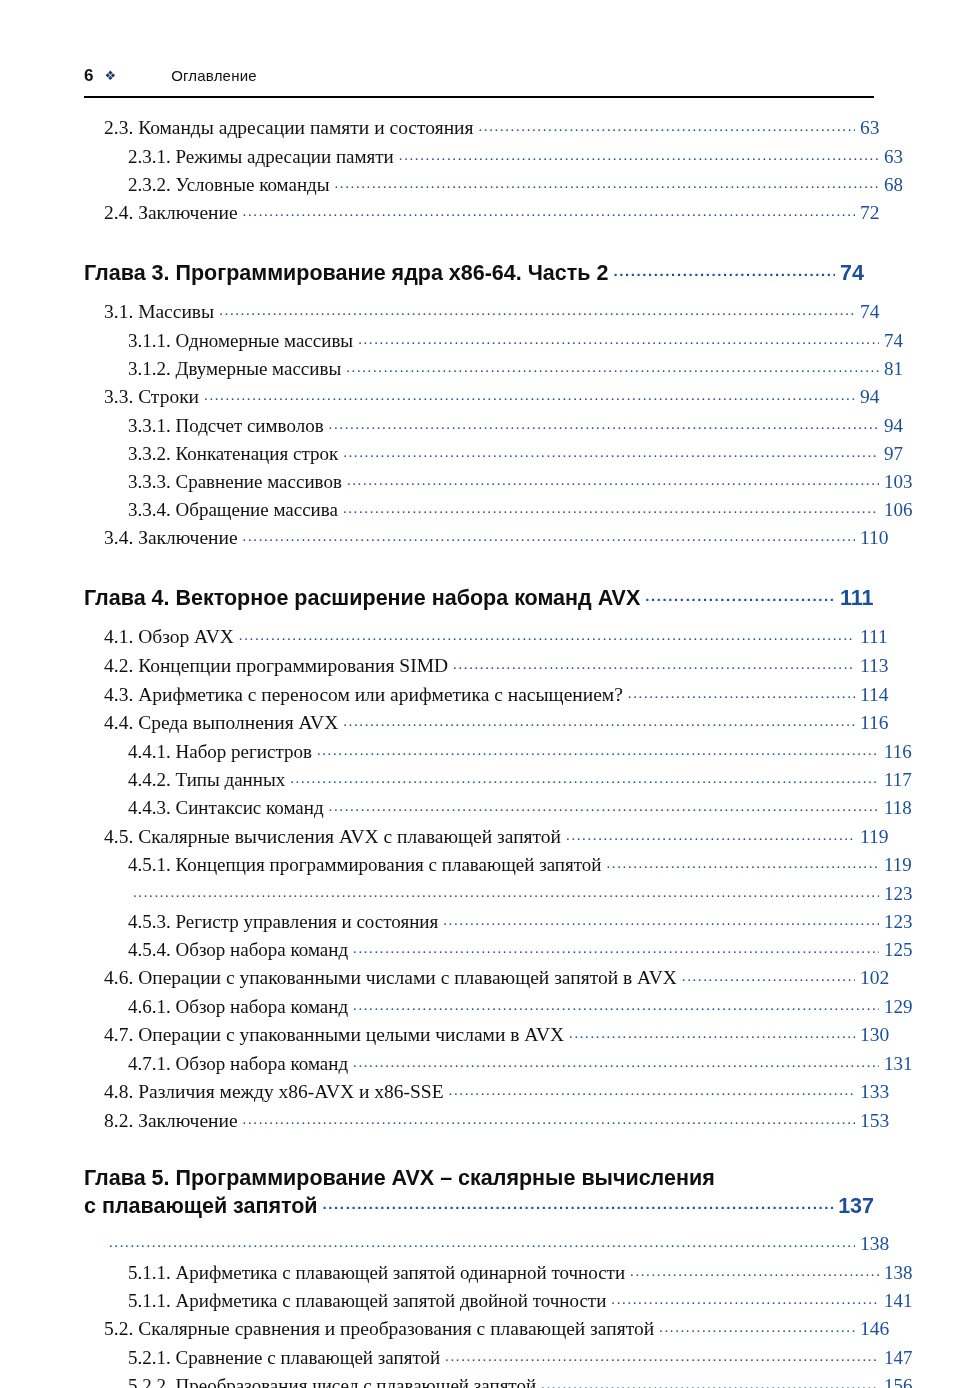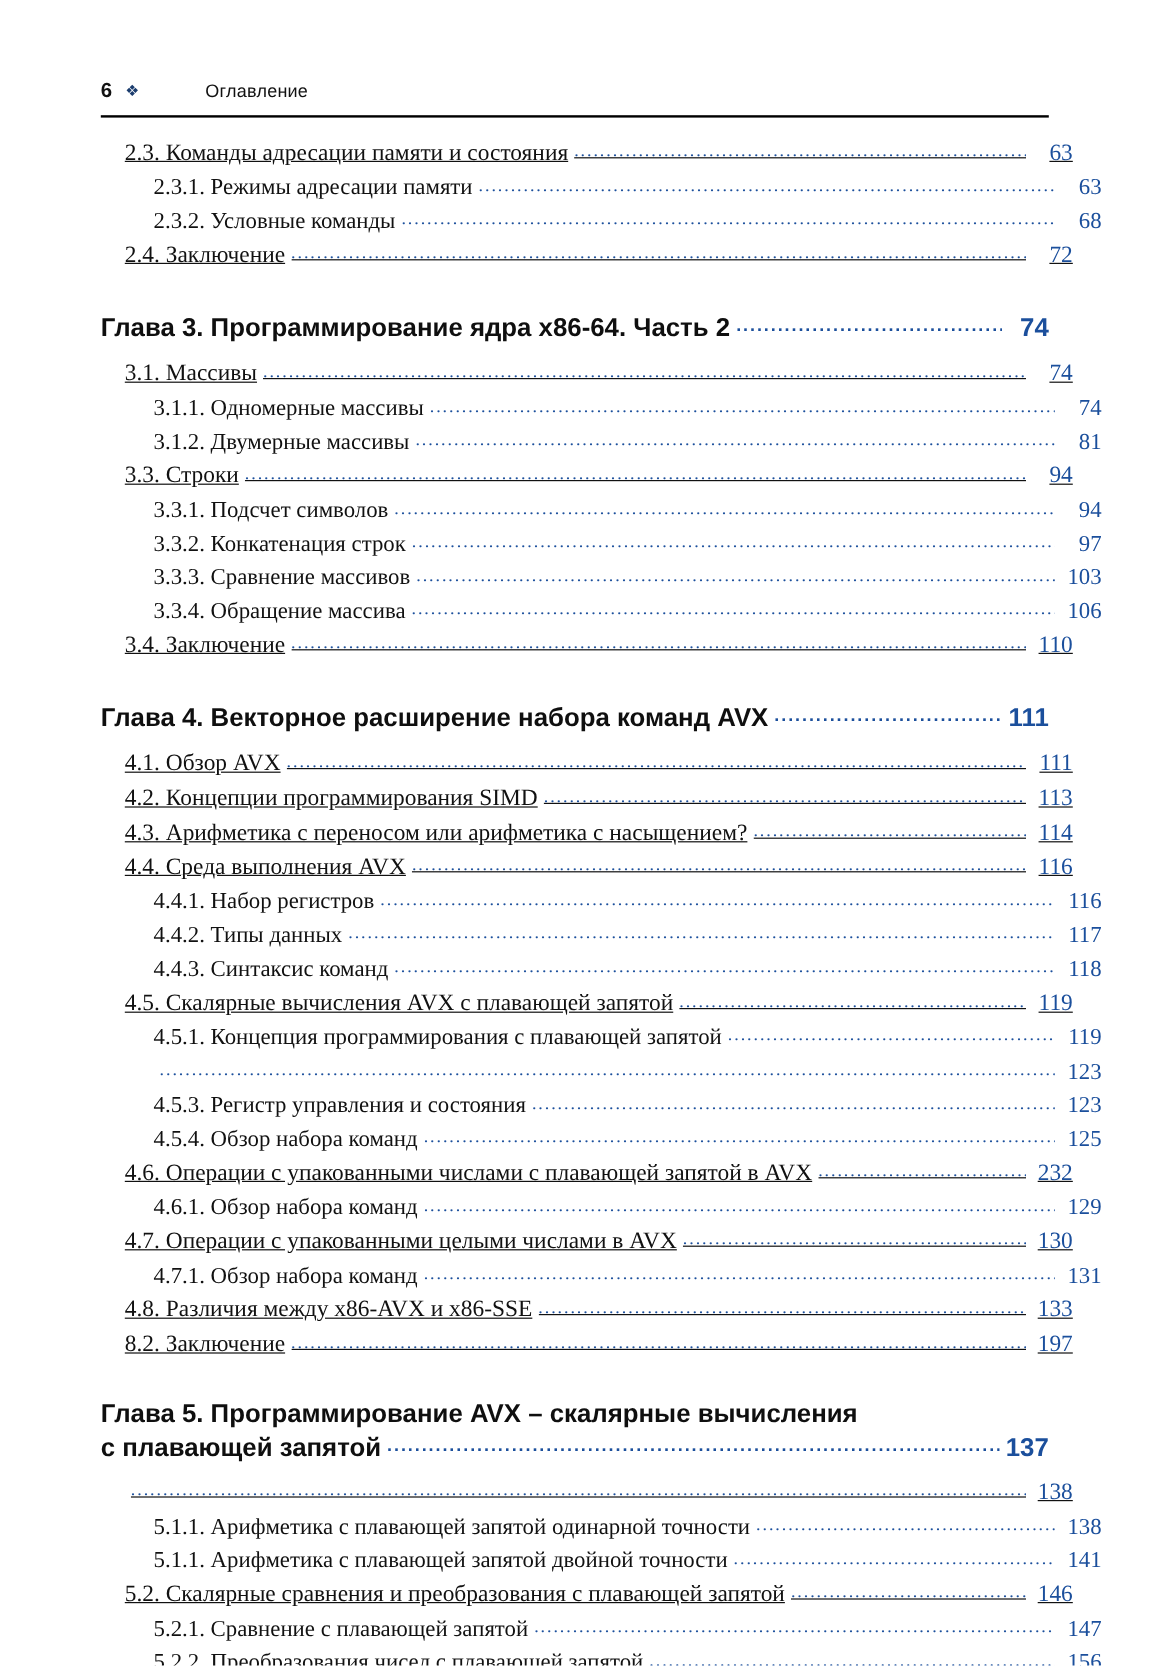--- a/index.html
+++ b/index.html
@@ -74,31 +74,30 @@
     overflow: hidden;
     white-space: nowrap;
     position: relative;
     top: -3px;
     color: #1b4f9c;
     font-size: 15px;
     letter-spacing: 1.6px;
   }
   .entry .pg {
     flex: 0 0 auto;
-    text-align: right;
+    text-align: left;
     color: #1b4f9c;
     min-width: 34px;
   }
 
   
   .lvl1 {
     font-size: 19.5px;
     padding-left: 20px;
     color: #111;
-    text-decoration: underline;
   }
   .lvl1 .pg { color: #1b4f9c; }
   .lvl2 {
     font-size: 19px;
     padding-left: 44px;
     color: #111;
   }
   .chapter {
     font-family: "Liberation Sans", sans-serif;
     font-weight: bold;
@@ -271,21 +270,21 @@
         <span class="pg">123</span>
       </div>
       <div class="entry lvl2">
         <span class="txt">4.5.4. Обзор набора команд</span>
         <span class="dots">............................................................................................................................................................................................................................</span>
         <span class="pg">125</span>
       </div>
       <div class="entry lvl1">
         <span class="txt">4.6. Операции с упакованными числами с плавающей запятой в AVX</span>
         <span class="dots">............................................................................................................................................................................................................................</span>
-        <span class="pg">232</span>
+        <span class="pg">102</span>
       </div>
       <div class="entry lvl2">
         <span class="txt">4.6.1. Обзор набора команд</span>
         <span class="dots">............................................................................................................................................................................................................................</span>
         <span class="pg">129</span>
       </div>
       <div class="entry lvl1">
         <span class="txt">4.7. Операции с упакованными целыми числами в AVX</span>
         <span class="dots">............................................................................................................................................................................................................................</span>
         <span class="pg">130</span>
@@ -296,21 +295,21 @@
         <span class="pg">131</span>
       </div>
       <div class="entry lvl1">
         <span class="txt">4.8. Различия между x86-AVX и x86-SSE</span>
         <span class="dots">............................................................................................................................................................................................................................</span>
         <span class="pg">133</span>
       </div>
       <div class="entry lvl1">
         <span class="txt">8.2. Заключение</span>
         <span class="dots">............................................................................................................................................................................................................................</span>
-        <span class="pg">197</span>
+        <span class="pg">153</span>
       </div>
       <div class="chapter-wrap">
         <div class="chapter-line2 chapter">
           <span class="txt">Глава 5. Программирование AVX – скалярные вычисления</span>
         </div>
         <div class="entry chapter">
           <span class="txt">с плавающей запятой</span>
           <span class="dots">............................................................................................................................................................................................................................</span>
           <span class="pg">137</span>
         </div>

